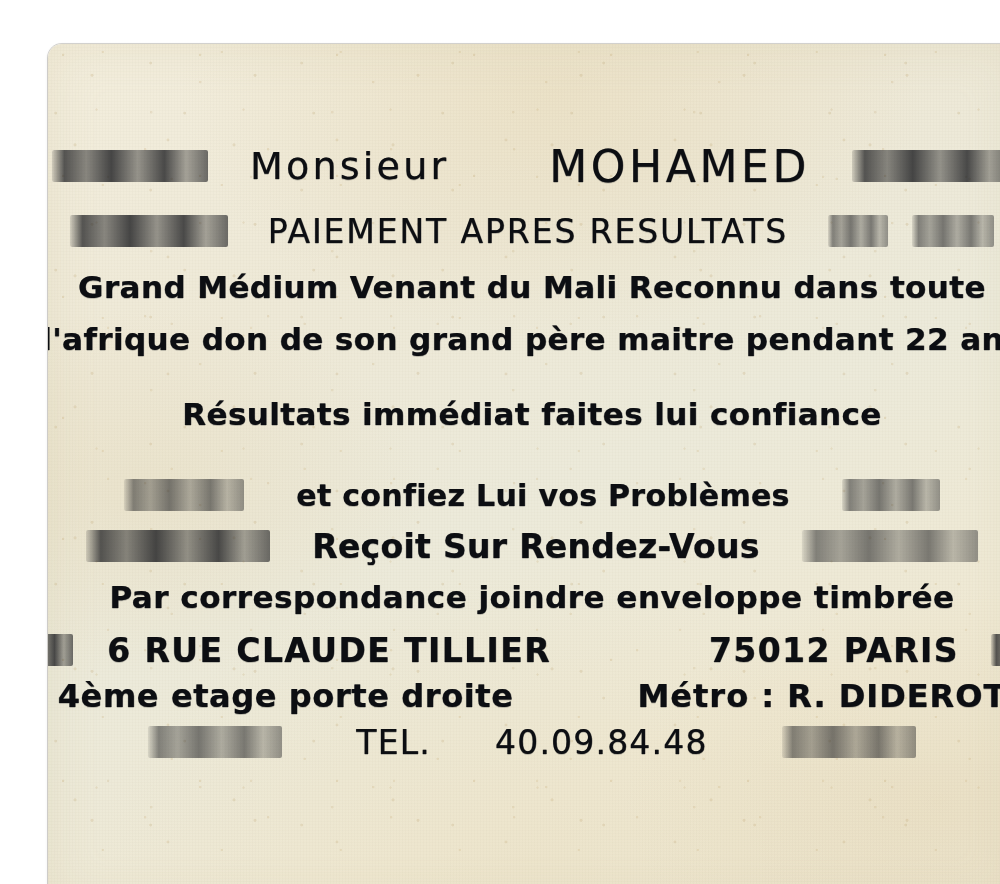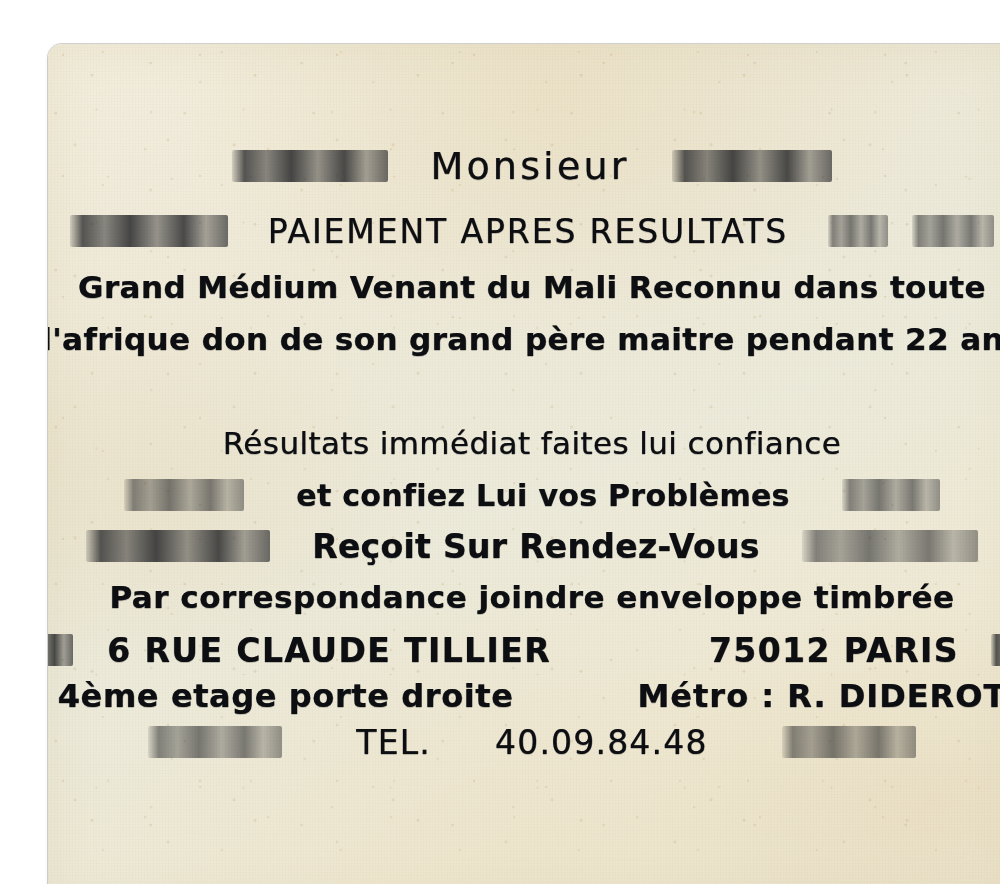--- a/index.html
+++ b/index.html
@@ -138,21 +138,21 @@
   #l-name .moh   { letter-spacing: 3.6px; font-size: 44px; font-weight: 500; margin-left: 42px; }
 
   #l-sub         { top: 166px; height: 42px; font-size: 33px; font-weight: 500; gap: 24px; letter-spacing: 1.9px; }
   #l-sub .r1     { width: 158px; }
   #l-sub .r2     { width: 60px; }
   #l-sub .r3     { width: 82px; }
 
   #l-b1          { top: 222px; height: 42px; font-size: 31px; font-weight: 600; letter-spacing: 0.4px; }
   #l-b2          { top: 274px; height: 42px; font-size: 31px; font-weight: 600; letter-spacing: 0.4px; }
   #l-b3          { top: 326px; height: 42px; font-size: 31px; font-weight: 600; letter-spacing: 0.4px; }
-  #l-b4          { top: 378px; height: 42px; font-size: 31px; font-weight: 400; letter-spacing: 0.4px; }
+  #l-b4          { top: 378px; height: 42px; font-size: 31px; font-weight: 700; letter-spacing: 0.4px; align-items: flex-end; }
 
   #l-conf        { top: 430px; height: 42px; font-size: 30px; font-weight: 700; gap: 36px; }
   #l-conf .r1    { width: 120px; }
   #l-conf .r2    { width: 98px; }
 
   #l-rdv         { top: 480px; height: 44px; font-size: 33px; font-weight: 700; gap: 26px; }
   #l-rdv .r1     { width: 184px; }
   #l-rdv .r2     { width: 176px; }
 
   #l-corr        { top: 532px; height: 42px; font-size: 31px; font-weight: 600; letter-spacing: 0.5px; }
@@ -179,20 +179,21 @@
 
 <div id="scan-stage">
 
   <div id="card">
 
     <div id="print-block">
 
       <div class="line" id="l-name">
         <span class="rule r1"></span>
         <span class="txt mons">Monsieur</span>
+        <span class="txt moh">MOHAMED</span>
         <span class="rule r2"></span>
       </div>
 
       <div class="line" id="l-sub">
         <span class="rule r1"></span>
         <span class="txt">PAIEMENT APRES RESULTATS</span>
         <span class="rule r2 faint"></span>
         <span class="rule r3 faint"></span>
       </div>
 

